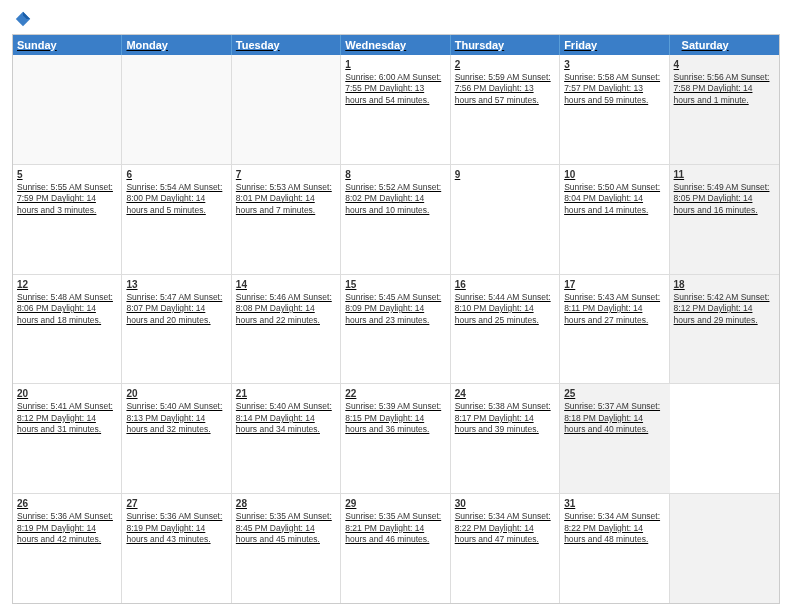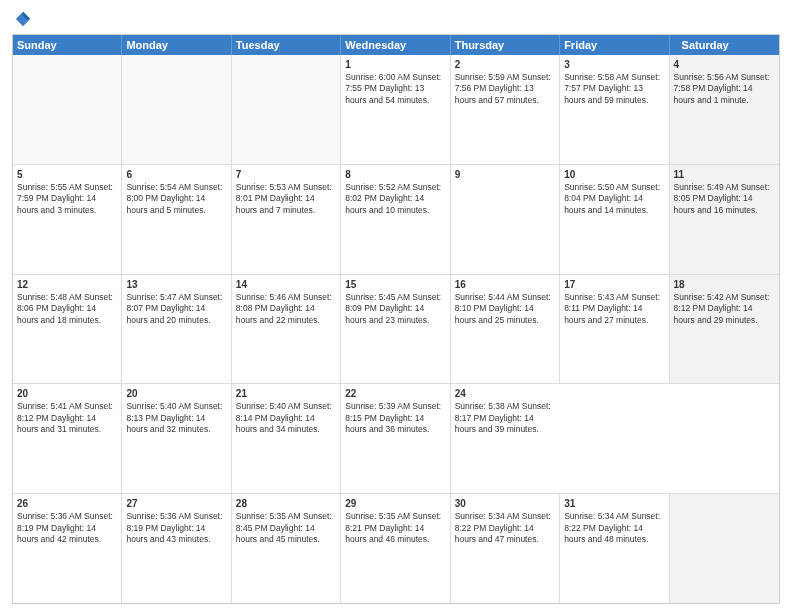--- a/index.html
+++ b/index.html
@@ -10,20 +10,21 @@
       height: 612px;
       overflow: hidden;
     }
     .page {
       width: 792px;
       height: 612px;
       background: #fff;
       display: flex;
       flex-direction: column;
       padding: 10px 12px 8px 12px;
+      text-decoration: underline;
     }
     .header {
       display: flex;
       justify-content: space-between;
       align-items: flex-start;
       margin-bottom: 6px;
     }
     .logo {
       display: flex;
       flex-direction: column;
@@ -308,20 +309,27 @@
 Daylight: 14 hours
 and 36 minutes.</div>
           </div>
           <div class="cal-cell">
             <div class="day-number">24</div>
             <div class="cell-info">Sunrise: 5:38 AM
 Sunset: 8:17 PM
 Daylight: 14 hours
 and 39 minutes.</div>
           </div>
+          <div class="cal-cell shaded">
+            <div class="day-number">25</div>
+            <div class="cell-info">Sunrise: 5:37 AM
+Sunset: 8:18 PM
+Daylight: 14 hours
+and 40 minutes.</div>
+          </div>
         </div>
         <div class="cal-row">
           <div class="cal-cell">
             <div class="day-number">26</div>
             <div class="cell-info">Sunrise: 5:36 AM
 Sunset: 8:19 PM
 Daylight: 14 hours
 and 42 minutes.</div>
           </div>
           <div class="cal-cell">

